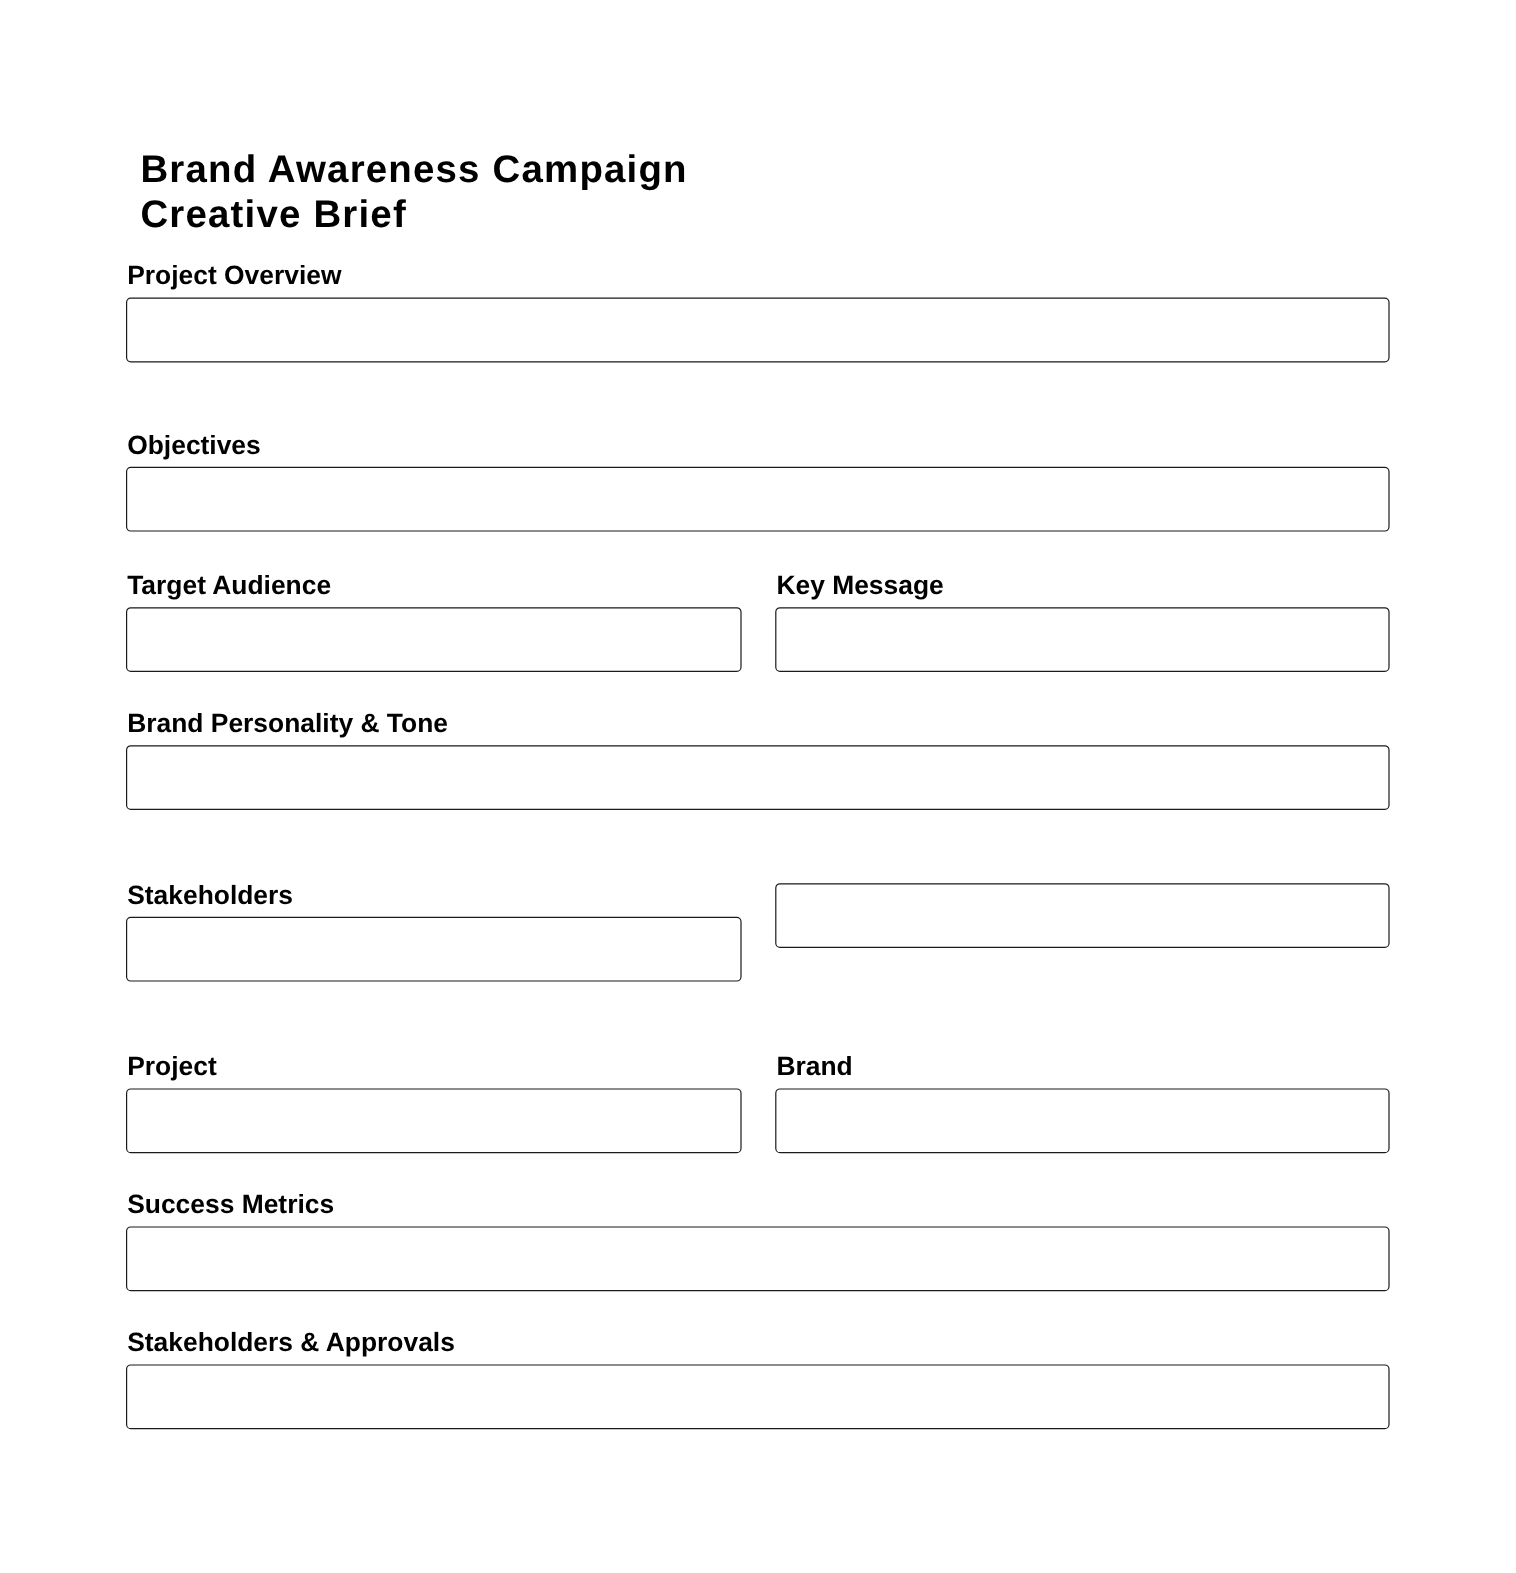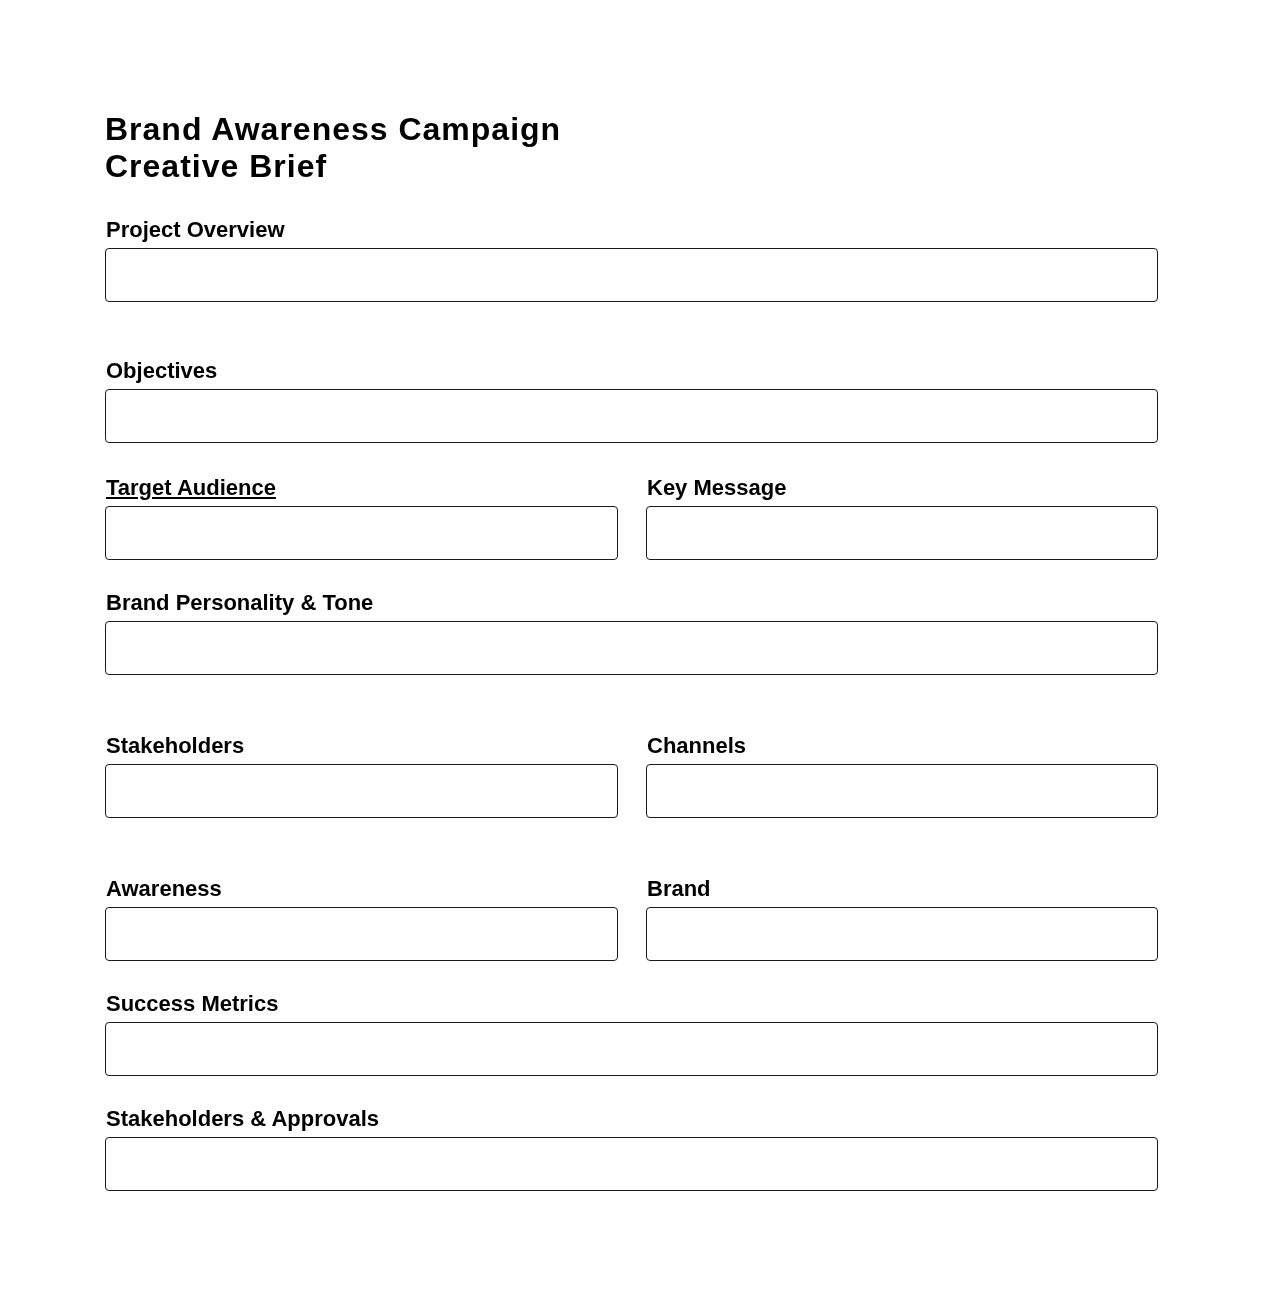--- a/index.html
+++ b/index.html
@@ -1,18 +1,18 @@
 <!DOCTYPE html>
 <html><head>
 <meta charset="utf-8">
 <style>
   html, body { margin: 0; padding: 0; background: #ffffff; }
   body { width: 1263px; height: 1311px; position: relative; font-family: "Liberation Sans", sans-serif; color: #000; }
   .page { position: absolute; left: 105px; top: 0; width: 1053px; }
-  .title { position: absolute; left: 0; top: 111px; margin: 0; font-size: 32px; font-weight: bold; line-height: 37px; letter-spacing: 1px; width: 600px; }
+  .title { position: absolute; left: 0; top: 111px; margin: 12px; font-size: 32px; font-weight: bold; line-height: 37px; letter-spacing: 1px; width: 600px; }
   .field { position: absolute; }
   .field.full { left: 0; width: 1053px; }
   .field.left { left: 0; width: 513px; }
   .field.right { left: 541px; width: 512px; }
   .label { display: block; font-size: 22px; font-weight: bold; line-height: 20px; height: 20px; margin: 0 0 8px 1px; white-space: nowrap; }
   .input { display: block; box-sizing: border-box; width: 100%; height: 54px; border: 1px solid #1a1a1a; border-radius: 4px; background: #fff; padding: 0 10px; font-family: "Liberation Sans", sans-serif; font-size: 16px; outline: none; }
 </style>
 </head>
 <body>
 
@@ -25,45 +25,44 @@
   <div class="field full" style="top:220px;">
     <label class="label">Project Overview</label>
     <input class="input" type="text" value="" style="">
   </div>
 
   <div class="field full" style="top:335px;margin-top:26px;">
     <label class="label">Objectives</label>
     <input class="input" type="text" value="" style="">
   </div>
 
-  <div class="field left" style="top:478px;text-decoration:underline;">
+  <div class="field left" style="top:478px;">
     <label class="label">Target Audience</label>
     <input class="input" type="text" value="" style="">
   </div>
   <div class="field right" style="top:478px;">
     <label class="label">Key Message</label>
     <input class="input" type="text" value="" style="">
   </div>
 
   <div class="field full" style="top:593px;">
     <label class="label">Brand Personality &amp; Tone</label>
     <input class="input" type="text" value="" style="">
   </div>
 
   <div class="field left" style="top:736px;">
     <label class="label">Stakeholders</label>
     <input class="input" type="text" value="" style="">
   </div>
   <div class="field right" style="top:736px;">
-    <label class="label">Channels</label>
     <input class="input" type="text" value="" style="">
   </div>
 
   <div class="field left" style="top:879px;">
-    <label class="label">Awareness</label>
+    <label class="label">Project</label>
     <input class="input" type="text" value="" style="">
   </div>
   <div class="field right" style="top:879px;">
     <label class="label">Brand</label>
     <input class="input" type="text" value="" style="">
   </div>
 
   <div class="field full" style="top:994px;">
     <label class="label">Success Metrics</label>
     <input class="input" type="text" value="" style="">

